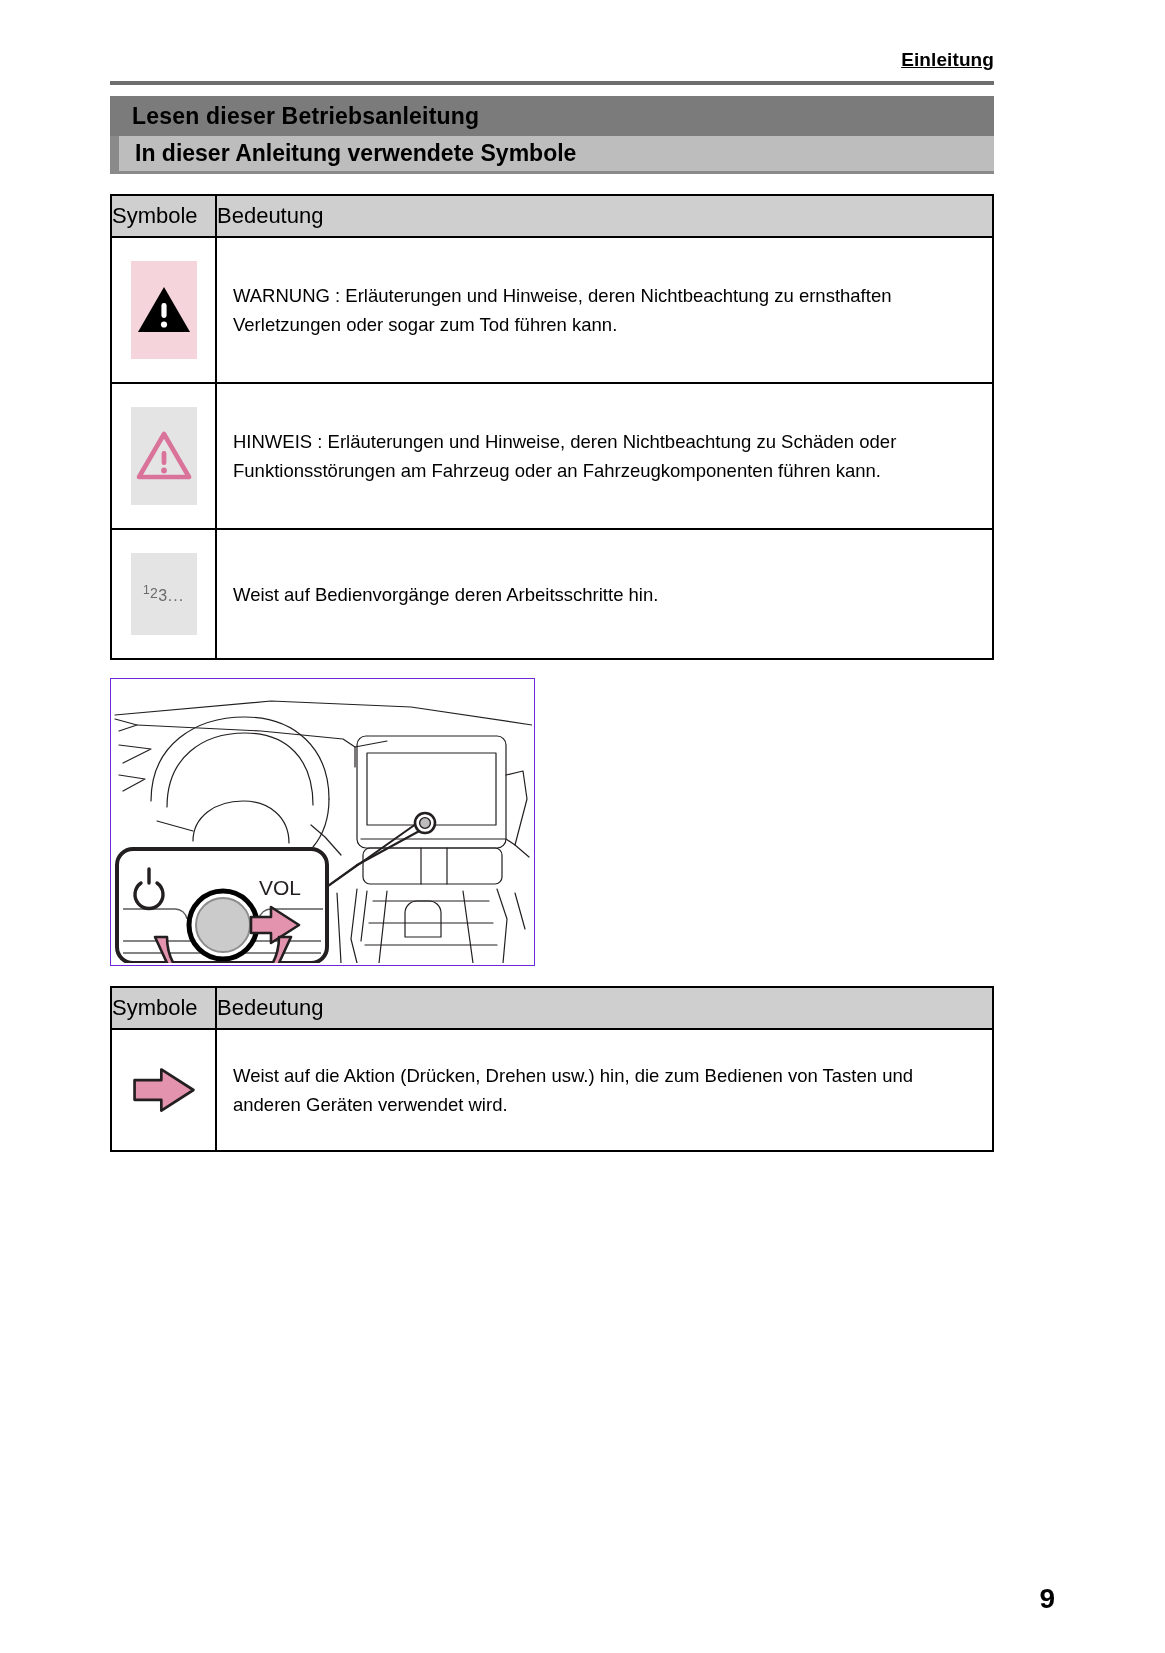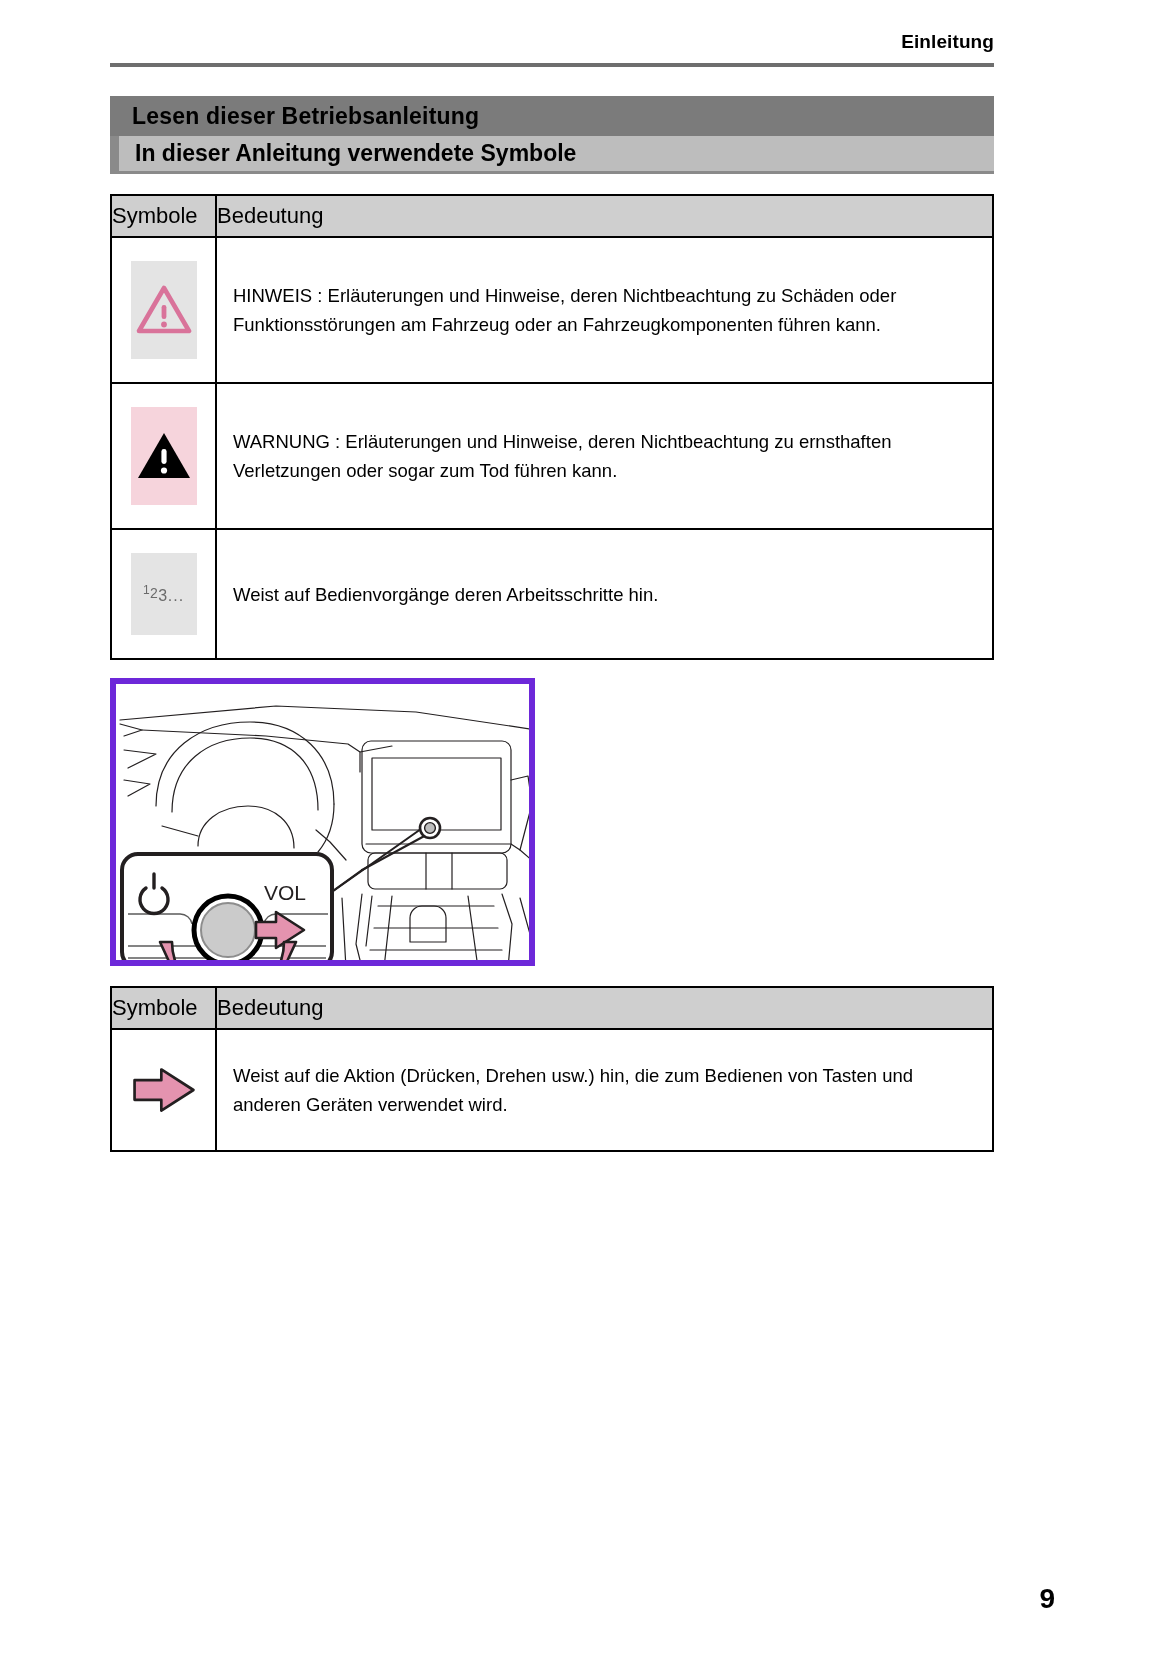--- a/index.html
+++ b/index.html
@@ -16,22 +16,23 @@
     position: relative;
     width: 1165px;
     height: 1653px;
     background: #ffffff;
   }
 
   
   .header {
     position: absolute;
     left: 110px;
-    top: 30px;
+    top: 48px;
     width: 884px;
+    text-decoration: underline;
   }
   .header-title {
     text-align: right;
     font-size: 19px;
     font-weight: bold;
     letter-spacing: 0.1px;
     line-height: 24px;
   }
   .header-rule {
     margin-top: 9px;
@@ -133,21 +134,21 @@
   .steps-txt .s1 { font-size: 12px; vertical-align: 7px; }
   .steps-txt .s2 { font-size: 14px; vertical-align: 3px; }
   .steps-txt .s3 { font-size: 16px; }
   .steps-txt .sd { font-size: 16px; letter-spacing: 1px; }
 
   
   .illus-wrap {
     margin-top: 18px;
     width: 425px;
     height: 288px;
-    border: 6px solid #6d28d9;
+    border: 1px solid #6d28d9;
     background: #fff;
     overflow: hidden;
   }
 
   
   .page-number {
     position: absolute;
     right: 110px;
     bottom: 38px;
     font-size: 28px;
@@ -175,45 +176,45 @@
           <col class="col-sym">
           <col>
         </colgroup>
       <thead>
         <tr>
           <th>Symbole</th>
           <th>Bedeutung</th>
         </tr>
       </thead>
       <tbody>
+
+        <tr>
+          <td class="cell-sym">
+            <span class="badge badge-pink">
+              <svg width="56" height="52" viewBox="0 0 56 52" aria-hidden="true">
+                <path d="M28 3 L54 48 L2 48 Z" fill="#000000"></path>
+                <rect x="25.4" y="19" width="5.2" height="15" rx="2.4" fill="#ffffff"></rect>
+                <circle cx="28" cy="40.5" r="3.1" fill="#ffffff"></circle>
+              </svg>
+            </span>
+          </td>
+          <td class="cell-txt">WARNUNG :  Erläuterungen und Hinweise, deren Nichtbeachtung zu ernsthaften Verletzungen oder sogar zum Tod führen kann.</td>
+        </tr>
 
         <tr>
           <td class="cell-sym">
             <span class="badge badge-grey">
               <svg width="56" height="52" viewBox="0 0 56 52" aria-hidden="true">
                 <path d="M28 4 L53 47 L3 47 Z" fill="none" stroke="#d9739a" stroke-width="4.6" stroke-linejoin="round"></path>
                 <rect x="25.6" y="21" width="4.8" height="14" rx="2.2" fill="#d9739a"></rect>
                 <circle cx="28" cy="40.5" r="2.9" fill="#d9739a"></circle>
               </svg>
             </span>
           </td>
           <td class="cell-txt">HINWEIS :  Erläuterungen und Hinweise, deren Nichtbeachtung zu Schäden oder Funktionsstörungen am Fahrzeug oder an Fahrzeugkomponenten führen kann.</td>
-        </tr>
-
-        <tr>
-          <td class="cell-sym">
-            <span class="badge badge-pink">
-              <svg width="56" height="52" viewBox="0 0 56 52" aria-hidden="true">
-                <path d="M28 3 L54 48 L2 48 Z" fill="#000000"></path>
-                <rect x="25.4" y="19" width="5.2" height="15" rx="2.4" fill="#ffffff"></rect>
-                <circle cx="28" cy="40.5" r="3.1" fill="#ffffff"></circle>
-              </svg>
-            </span>
-          </td>
-          <td class="cell-txt">WARNUNG :  Erläuterungen und Hinweise, deren Nichtbeachtung zu ernsthaften Verletzungen oder sogar zum Tod führen kann.</td>
         </tr>
 
         <tr>
           <td class="cell-sym">
             <span class="badge badge-steps">
               <span class="steps-txt">
                 <span class="s1">1</span><span class="s2">2</span><span class="s3">3</span><span class="sd">...</span>
               </span>
             </span>
           </td>

